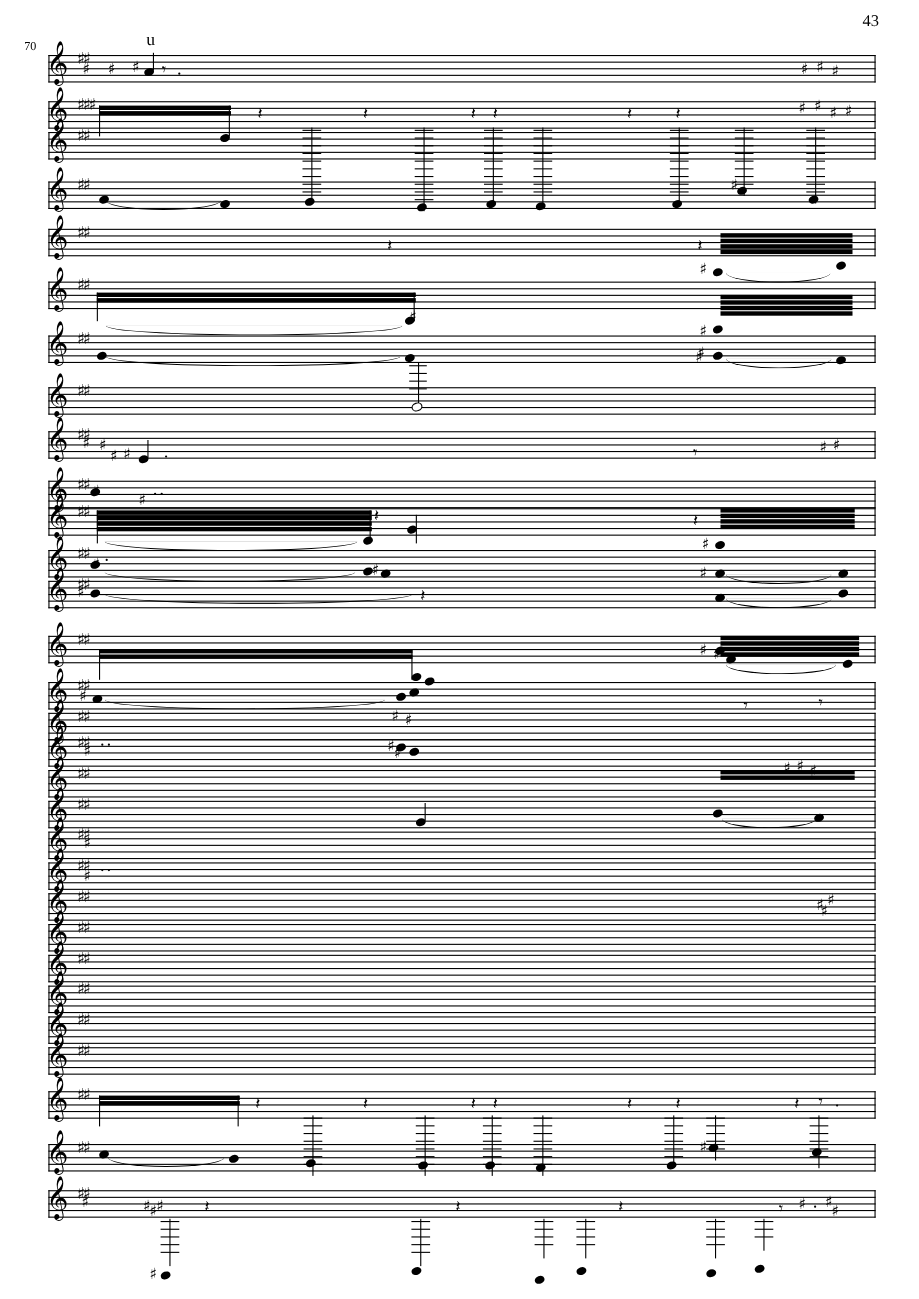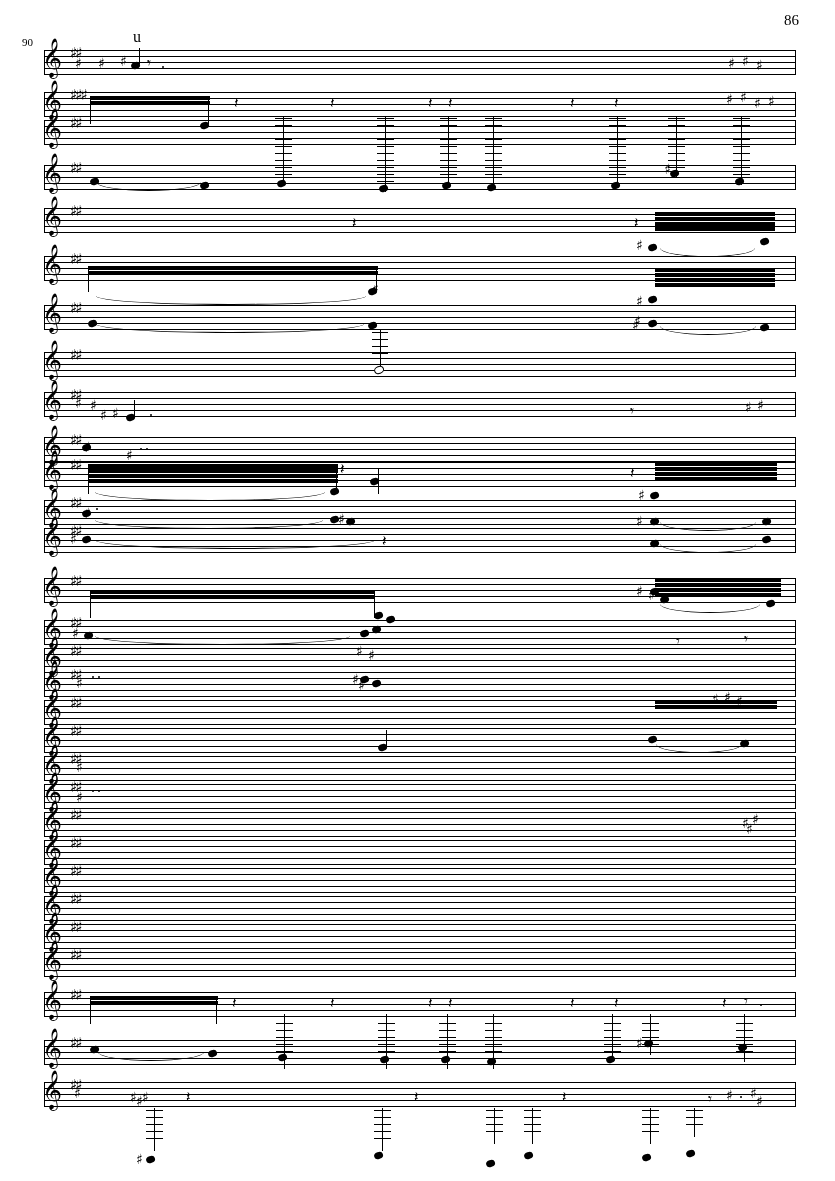--- a/index.html
+++ b/index.html
@@ -150,22 +150,22 @@
     height: 2.4px;
     border-radius: 50%;
     background: #000;
   }
 </style>
 </head>
 <body>
 
 <div class="page">
 
-  <div class="page-number">86</div>
-  <div class="measure-number">90</div>
+  <div class="page-number">43</div>
+  <div class="measure-number">70</div>
   <div class="dynamic-mark">u</div>
 
   <div id="staff-container">
       <div class="staff" style="top: 50px;">
         <div class="line l0"></div>
         <div class="line l1"></div>
         <div class="line l2"></div>
         <div class="line l3"></div>
         <div class="line l4"></div>
         <div class="barline"></div>

